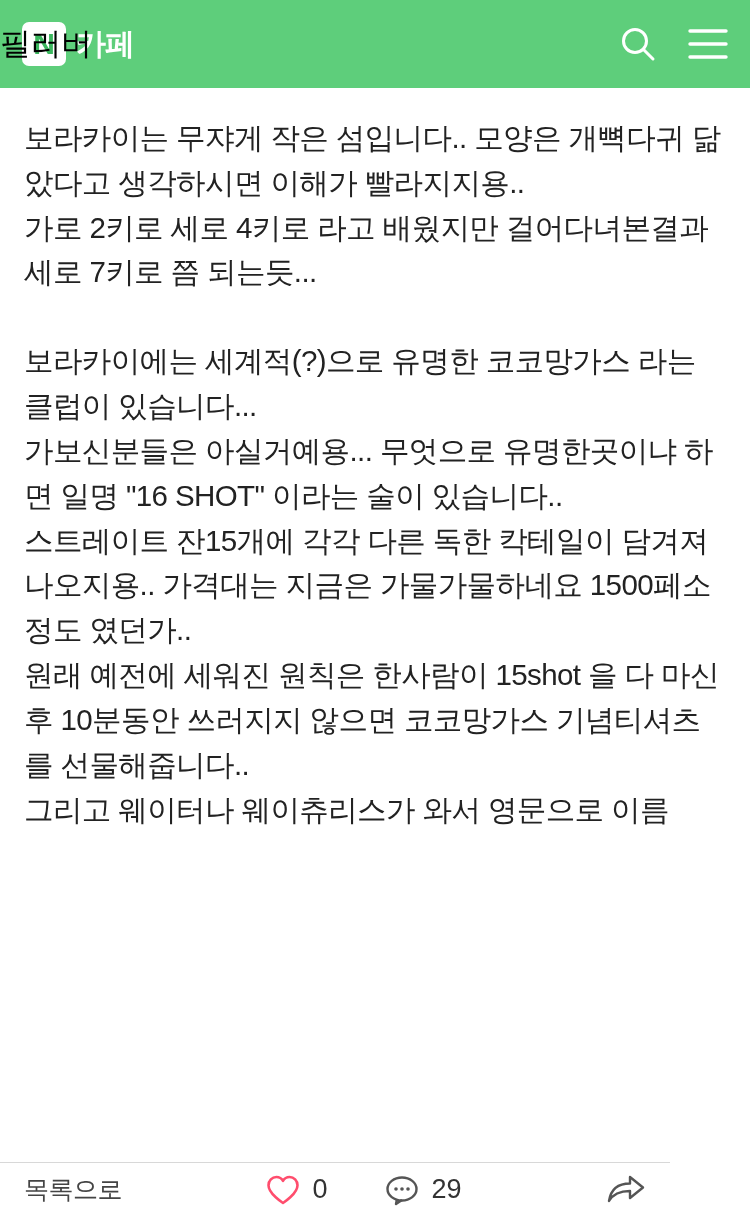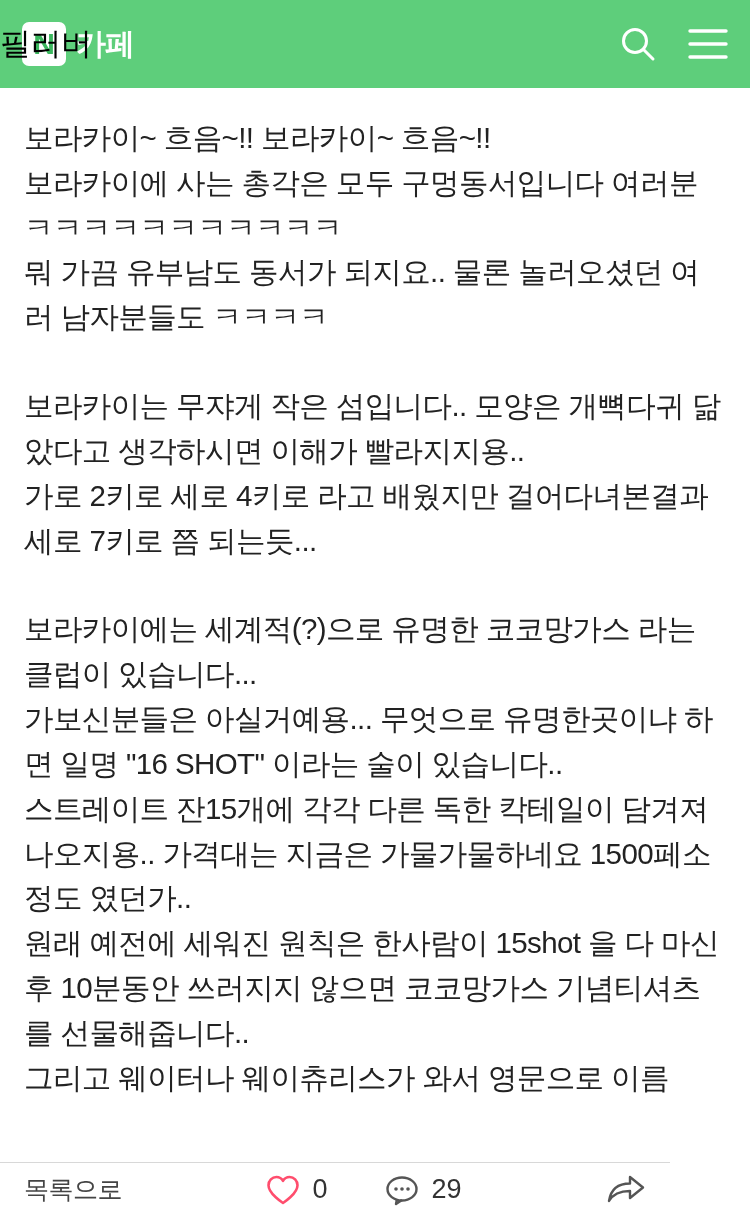--- a/index.html
+++ b/index.html
@@ -166,23 +166,20 @@
       <svg width="40" height="34" viewBox="0 0 40 34">
         <line x1="2" y1="4" x2="38" y2="4" stroke="#ffffff" stroke-width="3.4" stroke-linecap="round"></line>
         <line x1="2" y1="17" x2="38" y2="17" stroke="#ffffff" stroke-width="3.4" stroke-linecap="round"></line>
         <line x1="2" y1="30" x2="38" y2="30" stroke="#ffffff" stroke-width="3.4" stroke-linecap="round"></line>
       </svg>
     </button>
   </div>
 </div>
 
 <div class="content">
-  <div class="para">보라카이~ 흐음~!! 보라카이~ 흐음~!!
-보라카이에 사는 총각은 모두 구멍동서입니다 여러분 ㅋㅋㅋㅋㅋㅋㅋㅋㅋㅋㅋ
-뭐 가끔 유부남도 동서가 되지요.. 물론 놀러오셨던 여러 남자분들도 ㅋㅋㅋㅋ</div>
   <div class="para">보라카이는 무쟈게 작은 섬입니다.. 모양은 개뼉다귀 닮았다고 생각하시면 이해가 빨라지지용..
 가로 2키로 세로 4키로 라고 배웠지만 걸어다녀본결과 세로 7키로 쯤 되는듯...</div>
   <div class="para">보라카이에는 세계적(?)으로 유명한 코코망가스 라는 클럽이 있습니다...
 가보신분들은 아실거예용... 무엇으로 유명한곳이냐 하면 일명 "16 SHOT" 이라는 술이 있습니다..
 스트레이트 잔15개에 각각 다른 독한 칵테일이 담겨져 나오지용.. 가격대는 지금은 가물가물하네요 1500페소 정도 였던가..
 원래 예전에 세워진 원칙은 한사람이 15shot 을 다 마신후 10분동안 쓰러지지 않으면 코코망가스 기념티셔츠를 선물해줍니다..
 그리고 웨이터나 웨이츄리스가 와서 영문으로 이름</div>
 </div>
 
 <div class="bottom-bar">

